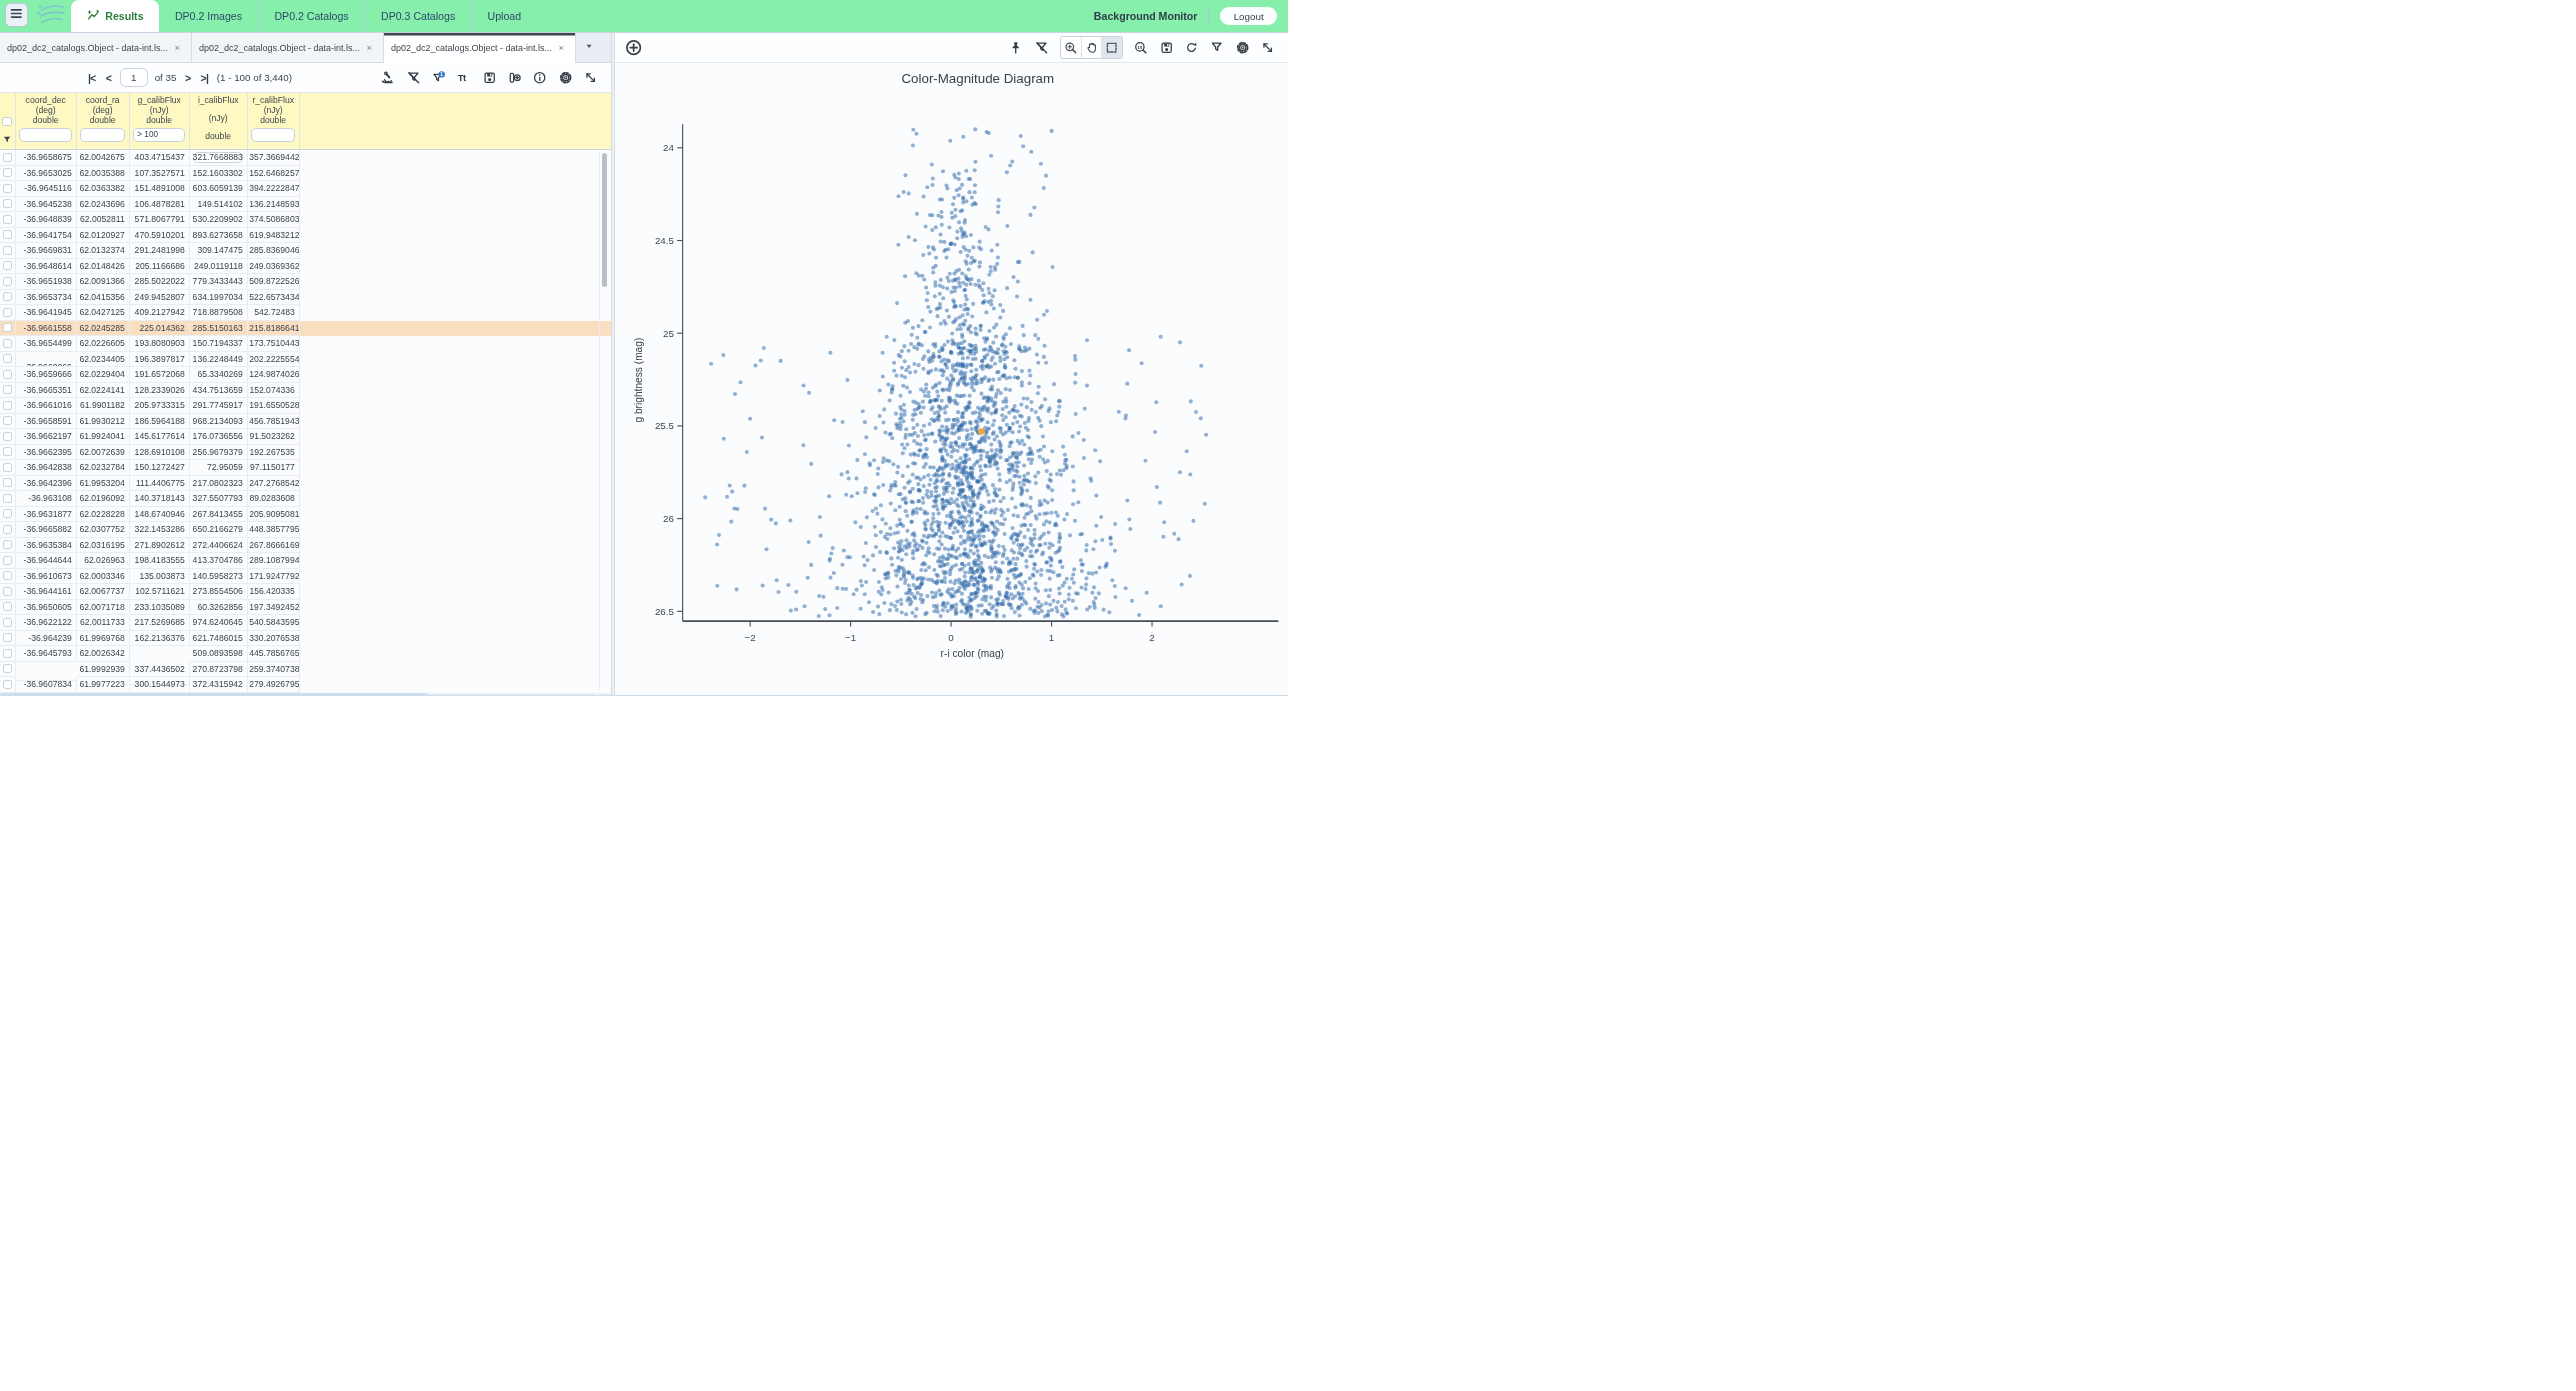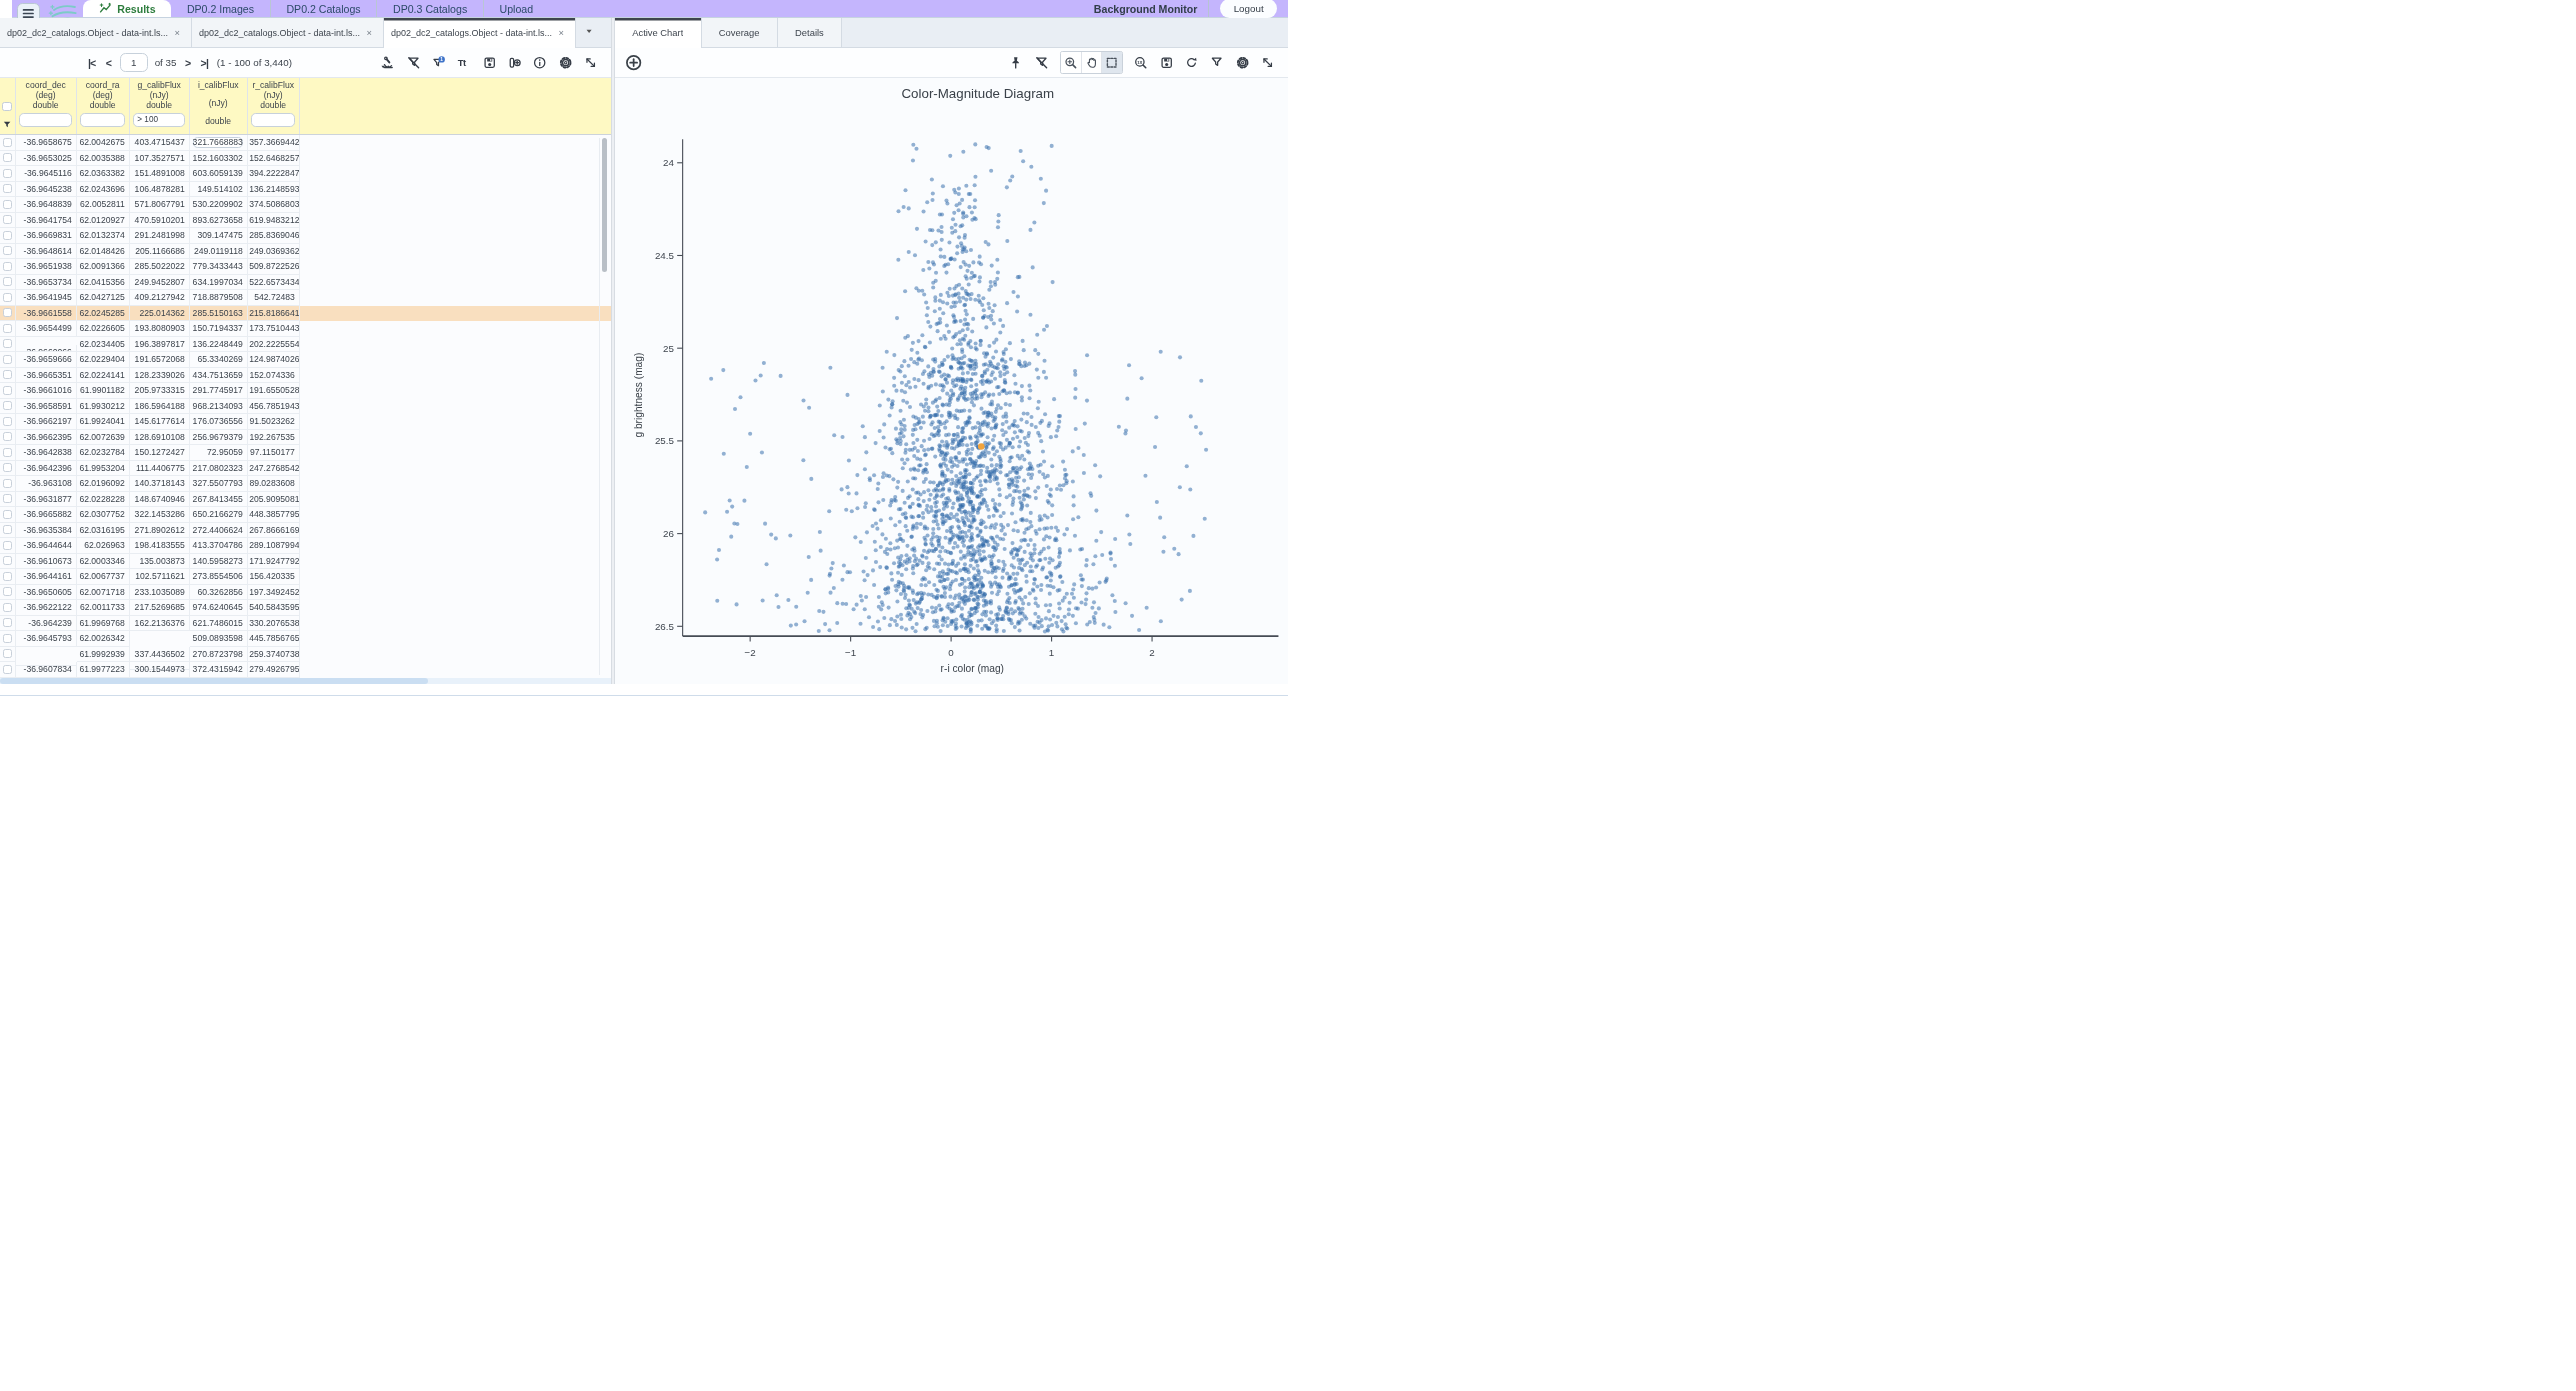--- a/index.html
+++ b/index.html
@@ -1,20 +1,20 @@
 <!DOCTYPE html>
 <html style="font-size:12.6px"><head>
 <meta charset="utf-8">
 <style>
   html,body{margin:0;padding:0;background:#ffffff;}
   *{box-sizing:border-box;}
   .app{width:1288px;height:696px;position:relative;font-family:"Liberation Sans",sans-serif;
        background:#fff;overflow:hidden;border-bottom:1.6px solid #cfdcea;}
   
-  .app-header{height:18px;background:#c4b5fd;border-bottom:0.8px solid #c6d3e0;display:flex;align-items:stretch;margin-left:12px;}
+  .app-header{height:33px;background:#86efac;border-bottom:0.8px solid #c6d3e0;display:flex;align-items:stretch;}
   .hamburger{width:23.6px;height:23.6px;margin:3.1px 5.5px 3.1px 4.7px;border:0.8px solid #b9c7d4;border-radius:5.5px;
              background:#eaf1f8;display:flex;align-items:center;justify-content:center;cursor:pointer;}
   .logo{width:33px;height:27px;margin-top:1.6px;display:flex;align-items:center;justify-content:center;}
   .top-tabs{display:flex;align-items:stretch;margin-left:4.7px;}
   .top-tab{display:flex;align-items:center;gap:5.5px;padding:0 15.7px;font-size:10.6px;color:#2c4a68;cursor:pointer;position:relative;}
   .top-tab + .top-tab{border-left:0.8px solid #b9c6d4;}
   .top-tab.active{background:#fff;border-radius:7.9px 7.9px 0 0;color:#2e7d3e;font-weight:bold;border-left:none;}
   .top-tab.active + .top-tab{border-left:none;}
   .header-right{margin-left:auto;display:flex;align-items:center;gap:11px;padding-right:11px;}
   .bg-monitor{font-weight:bold;font-size:10.6px;color:#313d49;}
@@ -649,31 +649,20 @@
           </div>
         <div class="hscroll">
             <div class="hthumb"></div>
           </div>
       </div>
     </section>
 
     <div class="splitter"></div>
 
     <section class="right-panel">
-      <div class="result-tabs" id="right-tabs">
-          <div class="rtab active" style="padding: 0px 17.3px; font-size: 9.4px;">
-            <span class="rtab-label">Active Chart</span>
-          </div>
-          <div class="rtab" style="padding: 0px 17.3px; font-size: 9.4px;">
-            <span class="rtab-label">Coverage</span>
-          </div>
-          <div class="rtab" style="padding: 0px 17.3px; font-size: 9.4px;">
-            <span class="rtab-label">Details</span>
-          </div>
-        </div>
       <div class="panel-toolbar">
         <button class="tb-btn chart-plus" style="width:22px;height:22px">
             <span style="display:flex">
               <svg width="17.3" height="17.3" viewBox="0 0 18 18" fill="none" stroke="#3a4148" stroke-width="1.8" stroke-linecap="round">
                 <circle cx="9" cy="9" r="7"></circle>
                 <line x1="9" y1="5.4" x2="9" y2="12.6"></line>
                 <line x1="5.4" y1="9" x2="12.6" y2="9"></line>
               </svg>
             </span>
           </button>

